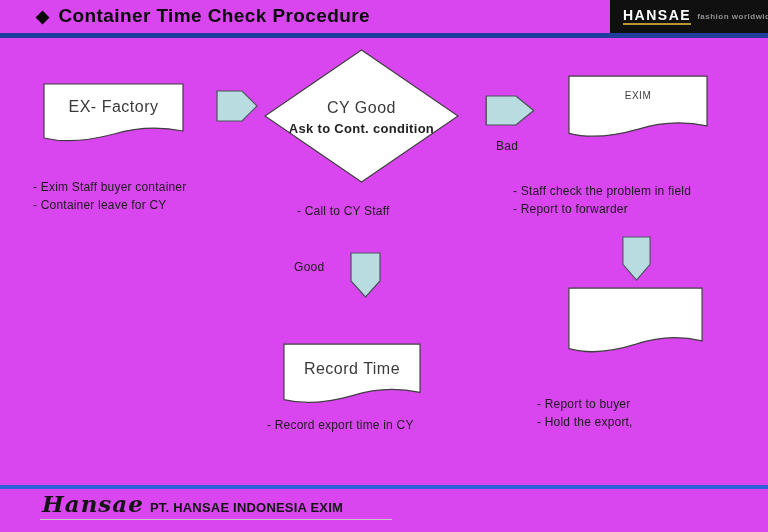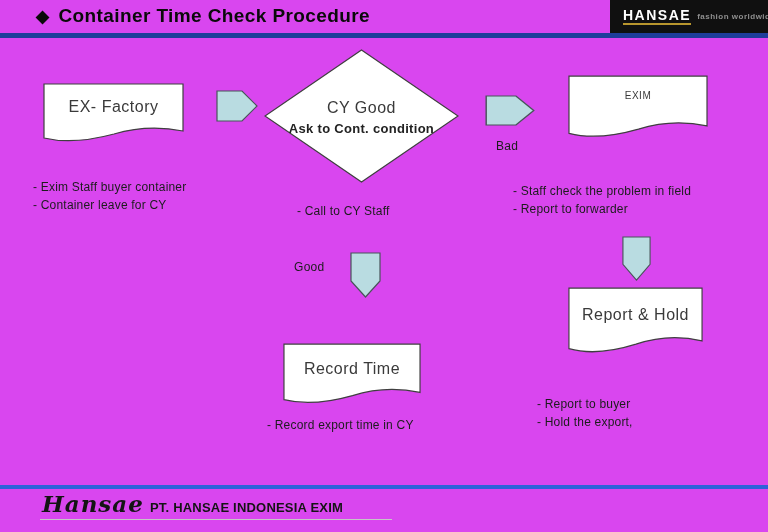--- a/index.html
+++ b/index.html
@@ -84,21 +84,20 @@
     <polygon points="1,1 30,1 30,29 15.5,45 1,29" stroke="#48545a" stroke-width="1.2" fill="#b9dce1"></polygon>
   </svg>
 
   <svg class="abs" style="left:622px;top:236px;" width="29" height="45" viewBox="0 0 31 46" preserveAspectRatio="none">
     <polygon points="1,1 30,1 30,29 15.5,45 1,29" stroke="#48545a" stroke-width="1.2" fill="#b9dce1"></polygon>
   </svg>
 
   <svg class="abs" style="left:568px;top:287px;" width="135" height="74" viewBox="0 0 141 66" preserveAspectRatio="none">
     <path d="M1,1 H140 V48 Q105,41 71,51 Q30,62 1,55 Z" stroke="#3f3f3f" stroke-width="1.2" fill="#ffffff"></path>
   </svg>
-  <div class="abs shape-label" style="left:568px;top:306px;width:135px;">Report &amp; Hold</div>
 
   <svg class="abs" style="left:283px;top:343px;" width="138" height="68" viewBox="0 0 141 66" preserveAspectRatio="none">
     <path d="M1,1 H140 V48 Q105,41 71,51 Q30,62 1,55 Z" stroke="#3f3f3f" stroke-width="1.2" fill="#ffffff"></path>
   </svg>
   <div class="abs shape-label" style="left:283px;top:360px;width:138px;">Record Time</div>
 
   <div class="abs" style="left:537px;top:395px;">
     <div class="note">- Report to buyer</div>
     <div class="note">- Hold the export,</div>
   </div>

